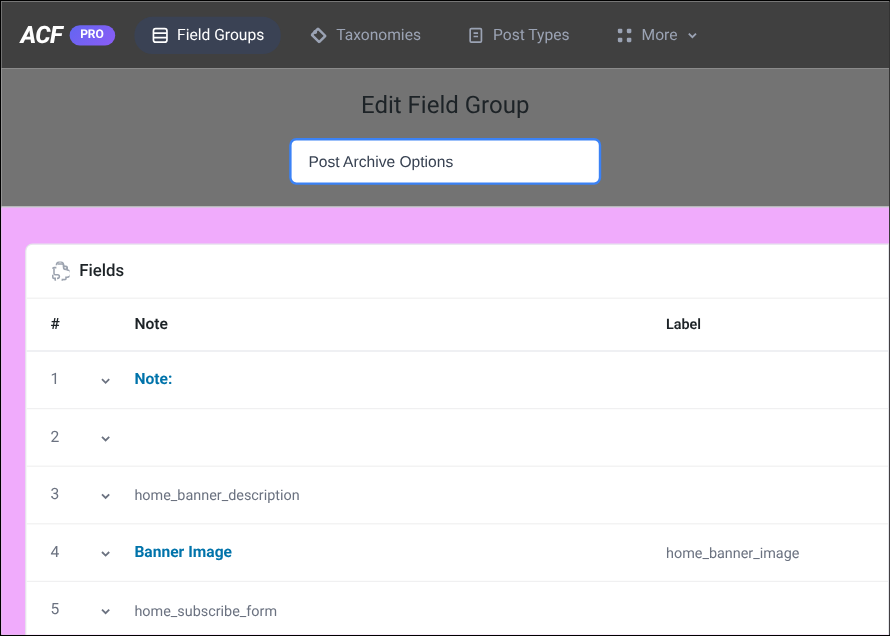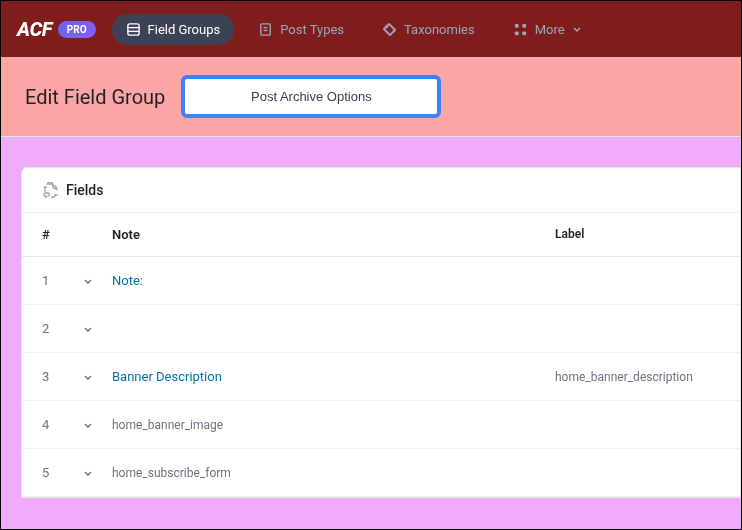--- a/index.html
+++ b/index.html
@@ -7,21 +7,21 @@
       font-family: -apple-system, BlinkMacSystemFont, "Segoe UI", Roboto, sans-serif;
       font-size: 13px;
       color: #1d2327;
       background: #fff;
       width: 742px;
       height: 530px;
       overflow: hidden;
       border: 1px solid #000;
     }
     .topbar {
-      background: #7f1d1d;
+      background: #404040;
       height: 56px;
       display: flex;
       align-items: center;
       padding: 0 16px;
       gap: 10px;
     }
     .logo {
       display: flex;
       align-items: center;
       gap: 6px;
@@ -54,40 +54,40 @@
     }
     .nav-item.active {
       background: #3a4254;
       color: #fff;
       border-radius: 15px;
     }
     .nav-item .icon {
       display: inline-flex;
     }
     .title-bar {
-      background: #fca5a5;
+      background: #737373;
       padding: 18px 24px;
       display: flex;
       align-items: center;
       gap: 16px;
       border-bottom: 1px solid #e5e7eb;
+      flex-direction: column;
     }
     .title-bar h1 {
       font-size: 20px;
       font-weight: 400;
       color: #1d2327;
     }
     .title-input {
-      border: 4px solid #3b82f6;
+      border: 2px solid #3b82f6;
       border-radius: 6px;
       padding: 10px 14px;
       font-size: 13px;
       width: 260px;
       color: #374151;
-      text-align: center;
     }
     .content-area {
       background: #f0abfc;
       padding: 30px 0 0 20px;
       height: calc(100% - 56px - 72px);
     }
     .fields-panel {
       background: #fff;
       border: 1px solid #e5e7eb;
       border-radius: 6px 0 0 0;
@@ -131,21 +131,21 @@
       color: #6b7280;
     }
     .table-row .col-chev {
       color: #6b7280;
       display: flex;
       align-items: center;
     }
     .table-row .col-label a {
       color: #0073aa;
       text-decoration: none;
-      font-weight: 400;
+      font-weight: 700;
       cursor: pointer;
       margin-top: 39px;
     }
     .table-row .col-name {
       color: #6b7280;
       font-size: 12px;
     }
     svg { display: block; }
   </style>
 </head>
@@ -162,36 +162,36 @@
           <rect x="2" y="2" width="12" height="12" rx="2"></rect>
           <line x1="2" y1="6" x2="14" y2="6"></line>
           <line x1="2" y1="10" x2="14" y2="10"></line>
         </svg>
     </span>
     <span>Field Groups</span>
   </div>
   <div class="nav-item">
     <span class="icon">
       <svg width="15" height="15" viewBox="0 0 16 16" fill="none" stroke="currentColor" stroke-width="1.5">
+          <path d="M2 8 L8 2 L14 8 L8 14 Z" transform="rotate(0 8 8)"></path>
+          <path d="M7 2 L2 7 L9 14 L14 9 Z"></path>
+          <circle cx="5" cy="5" r="1" fill="currentColor"></circle>
+        </svg>
+    </span>
+    <span>Taxonomies</span>
+  </div>
+  <div class="nav-item">
+    <span class="icon">
+      <svg width="15" height="15" viewBox="0 0 16 16" fill="none" stroke="currentColor" stroke-width="1.5">
           <rect x="3" y="2" width="10" height="12" rx="1"></rect>
           <line x1="6" y1="6" x2="10" y2="6"></line>
           <line x1="6" y1="9" x2="10" y2="9"></line>
         </svg>
     </span>
     <span>Post Types</span>
-  </div>
-  <div class="nav-item">
-    <span class="icon">
-      <svg width="15" height="15" viewBox="0 0 16 16" fill="none" stroke="currentColor" stroke-width="1.5">
-          <path d="M2 8 L8 2 L14 8 L8 14 Z" transform="rotate(0 8 8)"></path>
-          <path d="M7 2 L2 7 L9 14 L14 9 Z"></path>
-          <circle cx="5" cy="5" r="1" fill="currentColor"></circle>
-        </svg>
-    </span>
-    <span>Taxonomies</span>
   </div>
   <div class="nav-item">
     <span class="icon">
       <svg width="15" height="15" viewBox="0 0 16 16" fill="currentColor">
           <rect x="2" y="2" width="4" height="4" rx="1"></rect>
           <rect x="10" y="2" width="4" height="4" rx="1"></rect>
           <rect x="2" y="10" width="4" height="4" rx="1"></rect>
           <rect x="10" y="10" width="4" height="4" rx="1"></rect>
         </svg>
     </span>
@@ -251,32 +251,32 @@
         </div>
         <div class="table-row">
           <div class="col-num">3</div>
           <div class="col-chev">
             <span>
               <svg width="12" height="12" viewBox="0 0 12 12" fill="none" stroke="currentColor" stroke-width="1.5">
                 <path d="M3 5 L6 8 L9 5"></path>
               </svg>
             </span>
           </div>
-          <div class="col-label"><a>Banner Description</a></div>
           <div class="col-name">home_banner_description</div>
         </div>
         <div class="table-row">
           <div class="col-num">4</div>
           <div class="col-chev">
             <span>
               <svg width="12" height="12" viewBox="0 0 12 12" fill="none" stroke="currentColor" stroke-width="1.5">
                 <path d="M3 5 L6 8 L9 5"></path>
               </svg>
             </span>
           </div>
+          <div class="col-label"><a>Banner Image</a></div>
           <div class="col-name">home_banner_image</div>
         </div>
         <div class="table-row">
           <div class="col-num">5</div>
           <div class="col-chev">
             <span>
               <svg width="12" height="12" viewBox="0 0 12 12" fill="none" stroke="currentColor" stroke-width="1.5">
                 <path d="M3 5 L6 8 L9 5"></path>
               </svg>
             </span>

